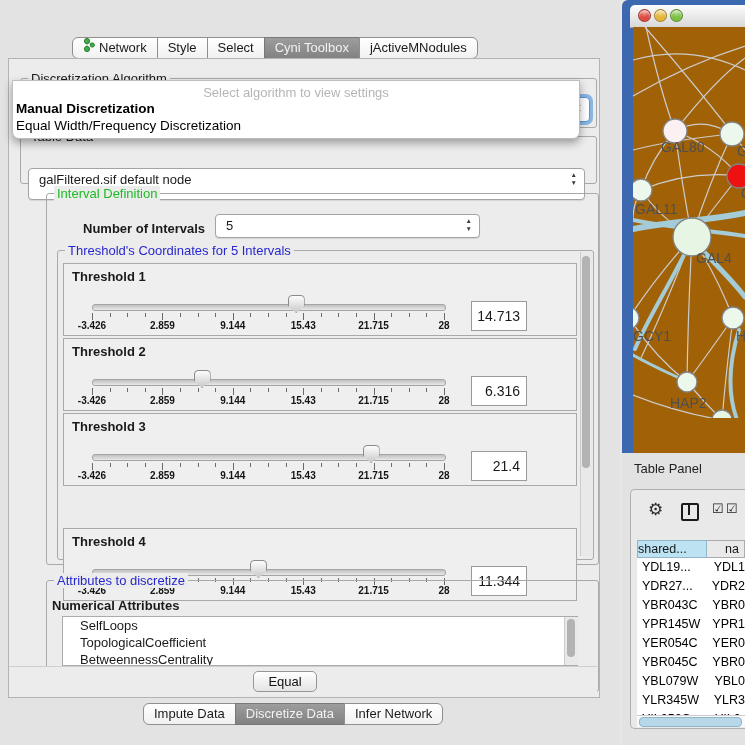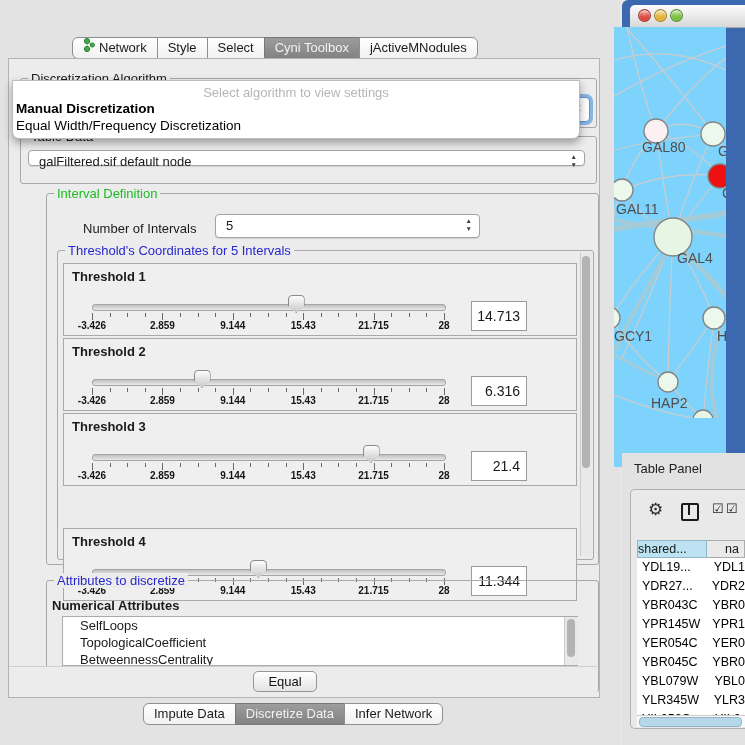--- a/index.html
+++ b/index.html
@@ -43,21 +43,21 @@
   .combo.focus{border-color:#5a96d0;box-shadow:0 0 0 3px rgba(96,158,222,0.70)}
 
   
   #popup{left:12px;top:80px;width:566px;height:57px;background:#fff;border:1px solid #bdbdbd;
          border-radius:0 0 7px 7px;box-shadow:0 4px 9px rgba(0,0,0,0.35);z-index:60}
   #popup-hint{height:15px;line-height:15px;text-align:center;color:#b5b5b5;font-size:13px;margin-top:4px}
   .popt{height:17px;line-height:17px;font-size:13.5px;padding-left:3px;color:#000000;white-space:nowrap}
   .popt.b{font-weight:bold}
 
   
-  #noi-label{left:83px;top:221px;font-size:13px;font-weight:normal}
+  #noi-label{left:83px;top:221px;font-size:13px;font-weight:bold}
   
   .tpanel{position:absolute;left:63px;width:512px;height:71px;border:1px solid #a9a9a9;background:#efefef}
   .t-label{position:absolute;left:8px;top:5px;font-size:13px;font-weight:bold}
   .t-track{position:absolute;left:28px;top:40px;width:352px;height:5px;border:1px solid #a5a5a5;
            border-radius:3px;background:linear-gradient(#c0c0c0,#e9e9e9)}
   .t-thumb{position:absolute;width:15px;height:16px;top:31px;
            background:linear-gradient(#fdfdfd,#c9c9c9);border:1px solid #8b8b8b;
            border-radius:4px 4px 2px 2px;
            clip-path:polygon(0 0,100% 0,100% 58%,50% 100%,0 58%)}
   .tick{position:absolute;width:1px;height:4px;top:49px;background:#6a6a6a}
@@ -82,21 +82,21 @@
              background:linear-gradient(#ffffff,#e4e4e4);border:1px solid #969696;border-radius:5px;
              font-size:13px;font-family:"Liberation Sans",sans-serif;color:#111}
 
   
   #net-frame{left:622px;top:0;width:123px;height:453px;background:#3c68b0;border-radius:6px 0 0 0}
   #net-titlebar{left:630px;top:5px;width:115px;height:22px;
     background:linear-gradient(#fdfdfd,#d8d8d8);border-radius:5px 0 0 0;border-bottom:1px solid #aaa}
   #lights{position:absolute;left:8px;top:4px;display:flex;gap:3px}
   .light{width:13px;height:13px;border-radius:50%;box-sizing:border-box;border:1px solid rgba(0,0,0,0.30);
          box-shadow:inset 0 2px 2px rgba(255,255,255,0.65)}
-  #net-canvas{left:614px;top:27px;width:112px;height:440px;background:#7dd3fc;overflow:hidden}
+  #net-canvas{left:633px;top:27px;width:112px;height:440px;background:#a16207;overflow:hidden}
 
   
   #tp-bg{left:622px;top:453px;width:123px;height:292px;background:#e2e2e2}
   #tp-title{left:634px;top:461px;font-size:13px;color:#222}
   #tp-panel{left:630px;top:489px;width:115px;height:240px;background:#e9e9e9;
             border:1px solid #b0b0b0;border-right:none;border-radius:5px 0 0 5px;box-sizing:border-box}
   #tb-gear{left:648px;top:499px;font-size:17px;color:#2b2b2b}
   #tb-cols{left:681px;top:503px;width:14px;height:14px;border:2px solid #1a1a1a;border-radius:2px}
   #tb-cols .mid{position:absolute;left:5px;top:0;width:2px;height:10px;background:#1a1a1a}
   .tb-check{position:absolute;top:501px;font-size:13px;color:#222}
@@ -161,21 +161,21 @@
     <div id="popup-hint">Select algorithm to view settings</div>
     <div id="popup-options">
         <div class="popt b">Manual Discretization</div>
         <div class="popt">Equal Width/Frequency Discretization</div>
       </div>
   </div>
 
   <div class="group" id="group-table-data" style="left:20px;top:136px;width:575px;height:46px">
     <span class="gtitle g-black">Table Data</span>
   </div>
-  <div class="combo abs" id="table-data-combo" style="left:28px;top:150px;width:557px;height:16px">
+  <div class="combo abs" id="table-data-combo" style="left:28px;top:168px;width:557px;height:32px">
     <span class="cval">galFiltered.sif default node</span>
     <span class="stepper">
         <span>▲</span>
         <span>▼</span>
       </span>
   </div>
 
   <div class="group" id="group-interval" style="left:46px;top:193px;width:551px;height:370px">
     <span class="gtitle g-green">Interval Definition</span>
   </div>

